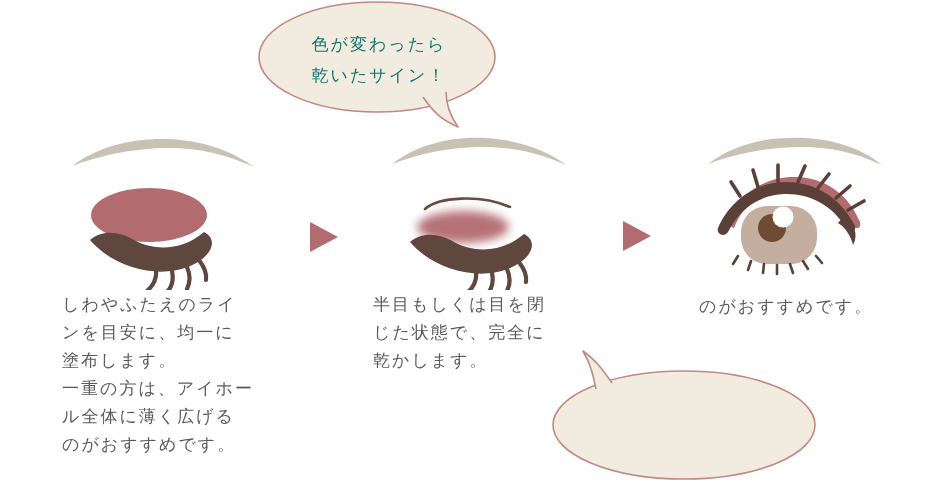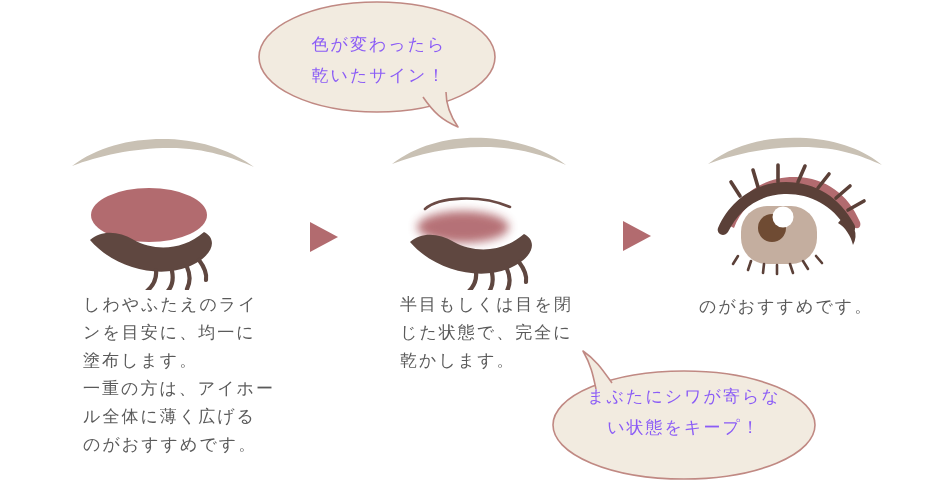--- a/index.html
+++ b/index.html
@@ -6,21 +6,21 @@
   #stage{
     position:relative;width:940px;height:480px;background:#ffffff;
     font-family:"Liberation Sans","DejaVu Sans",sans-serif;overflow:hidden;
   }
   .abs{position:absolute;}
   .caption{
     font-size:17px;line-height:28px;letter-spacing:2px;color:#5a5a5a;
     white-space:pre-line;
   }
   .bubble-text{
-    font-size:17px;line-height:31px;letter-spacing:2px;color:#8b5cf6;
+    font-size:17px;line-height:31px;letter-spacing:2px;color:#0f766e;
     white-space:pre-line;text-align:center;
   }
   .arrow{
     width:0;height:0;border-top:15px solid transparent;border-bottom:15px solid transparent;
     border-left:28px solid #b26b6f;
   }
   svg{display:block;}
 </style>
 </head>
 <body>
@@ -38,21 +38,21 @@
     <path d="M14,34 C40,14 75,6 110,7 C145,8 176,20 196,35 C175,26 148,16 112,16 C75,16 40,24 14,34 Z" fill="#c9c1b4"></path>
     <ellipse cx="91" cy="83" rx="58" ry="27" fill="#b26b6f"></ellipse>
     <path d="M32,108 C44,98 60,99 76,108 C96,119 124,119 146,100 C160,107 156,124 130,135 C98,147 55,135 32,108 Z" fill="#5f4740"></path>
     <g stroke="#5f4740" stroke-width="4.2" stroke-linecap="round" fill="none">
       <path d="M98,138 C99,147 96,153 89,159"></path>
       <path d="M114,139 C116,149 114,155 109,160"></path>
       <path d="M129,135 C133,144 132,151 129,157"></path>
       <path d="M141,128 C147,136 149,142 148,148"></path>
     </g>
   </svg>
-  <div class="abs caption" style="left:83px;top:291px;width:220px;">しわやふたえのライ
+  <div class="abs caption" style="left:62px;top:291px;width:220px;">しわやふたえのライ
 ンを目安に、均一に
 塗布します。
 一重の方は、アイホー
 ル全体に薄く広げる
 のがおすすめです。</div>
 
   <div class="abs arrow" style="left:310px;top:222px;"></div>
 
   <svg class="abs" style="left:372px;top:132px;" width="200" height="158" viewBox="0 0 200 158">
     <defs>
@@ -66,21 +66,21 @@
     <g transform="translate(6,2)">
       <path d="M32,108 C44,98 60,99 76,108 C96,119 124,119 146,100 C160,107 156,124 130,135 C98,147 55,135 32,108 Z" fill="#5f4740"></path>
       <g stroke="#5f4740" stroke-width="4.2" stroke-linecap="round" fill="none">
         <path d="M98,138 C99,147 96,153 89,159"></path>
         <path d="M114,139 C116,149 114,155 109,160"></path>
         <path d="M129,135 C133,144 132,151 129,157"></path>
         <path d="M141,128 C147,136 149,142 148,148"></path>
       </g>
     </g>
   </svg>
-  <div class="abs caption" style="left:400px;top:291px;width:220px;">半目もしくは目を閉
+  <div class="abs caption" style="left:373px;top:291px;width:220px;">半目もしくは目を閉
 じた状態で、完全に
 乾かします。</div>
 
   <div class="abs arrow" style="left:623px;top:221px;"></div>
 
   <svg class="abs" style="left:688px;top:132px;" width="205" height="158" viewBox="0 0 205 158">
     <path d="M20,32 C48,10 85,4 118,6 C150,8 178,19 194,33 C174,24 150,15 114,15 C78,15 46,22 20,32 Z" fill="#c9c1b4"></path>
 
     <path d="M38,92 C50,60 80,44 108,45 C138,46 160,62 172,90 C174,96 168,99 164,93 C150,68 126,56 102,57 C78,58 56,70 46,96 Z" fill="#b26b6f"></path>
 
@@ -108,16 +108,14 @@
       <path d="M115,129 L120,137"></path>
       <path d="M128,124 L134,131"></path>
     </g>
   </svg>
   <div class="abs caption" style="left:699px;top:293px;width:230px;">のがおすすめです。</div>
 
   <svg class="abs" style="left:548px;top:345px;" width="272" height="135" viewBox="0 0 272 135">
     <ellipse cx="136" cy="80" rx="131" ry="54" fill="#f2ebe0" stroke="#c08983" stroke-width="1.6"></ellipse>
     <path d="M64,38 C54,24 48,15 35,6 C43,20 45,30 48,44" fill="#f2ebe0" stroke="#c08983" stroke-width="1.6" stroke-linejoin="round"></path>
   </svg>
-  <div class="abs bubble-text" style="left:548px;top:381px;width:272px;">まぶたにシワが寄らな
-い状態をキープ！</div>
 
 </div>
 
 </body></html>

